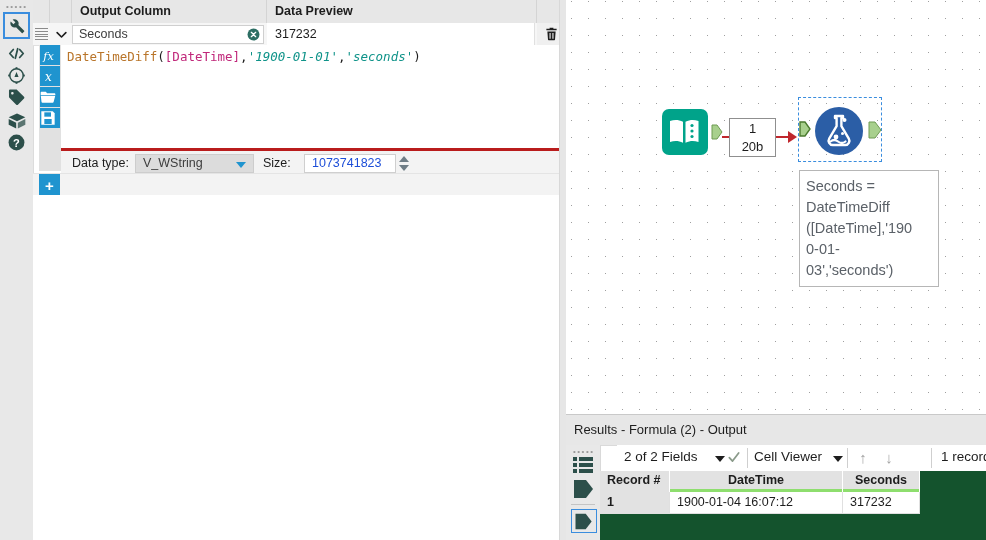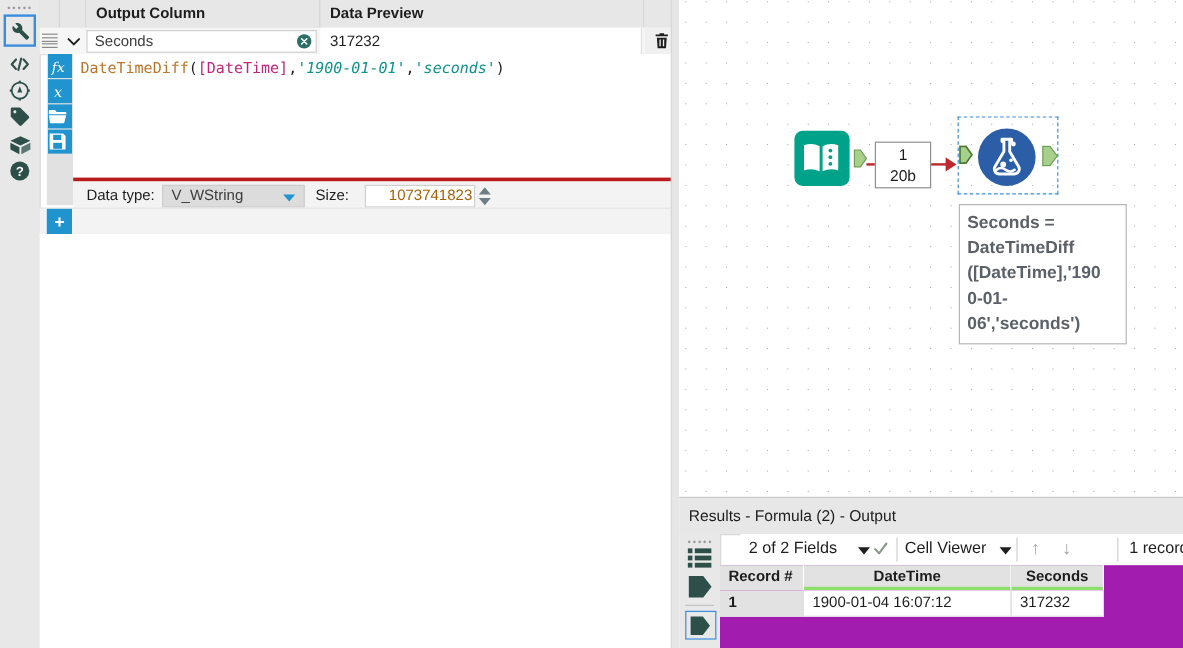--- a/index.html
+++ b/index.html
@@ -187,22 +187,22 @@
     font-size: 12.5px; color: #1d1d1d;
   }
   #size-box {
     position: absolute; left: 243px; top: 3px;
     width: 92px; height: 19px;
     background: #ffffff;
     border: 1px solid #cfcfcf;
     box-sizing: border-box;
   }
   #size-val {
-    position: absolute; left: 19px; top: 1px;
-    font-size: 12.5px; color: #a16207;
+    position: absolute; left: 7px; top: 1px;
+    font-size: 12.5px; color: #1d4ed8;
   }
   #size-spin {
     position: absolute; left: 335px; top: 3px;
     width: 16px; height: 19px;
     display: flex; flex-direction: column;
     align-items: center; justify-content: space-around;
   }
   .spin-up, .spin-dn { width:0; height:0; border-left:5px solid transparent; border-right:5px solid transparent; }
   .spin-up { border-bottom: 6px solid #6f7d86; }
   .spin-dn { border-top: 6px solid #6f7d86; }
@@ -295,21 +295,21 @@
     width: 14px; height: 18px;
   }
   #annotation {
     position: absolute; left: 233px; top: 170px;
     width: 140px; height: 117px;
     background: #ffffff;
     border: 1px solid #b6b6b6;
     box-sizing: border-box;
     padding: 5px 24px 0 6px;
     font-size: 14.5px;
-    font-weight: bold;
+    font-weight: normal;
     color: #5b6168;
     line-height: 21px;
     overflow: hidden;
   }
   #annotation div { white-space: nowrap; }
 
   
   #results-panel {
     position: absolute; left: 566px; top: 414px;
     width: 420px; height: 126px;
@@ -404,21 +404,21 @@
   #record-count {
     position: absolute; left: 324px; top: 4px;
     font-size: 13.5px; color: #1d1d1d;
     white-space: nowrap;
   }
 
   
   #results-table {
     position: absolute; left: 34px; top: 56px;
     width: 386px; height: 70px;
-    background: #a21caf;
+    background: #14532d;
   }
   .rt-head {
     position: absolute; top: 0; height: 21px;
     background: #e2e2e2;
     border-right: 1px solid #ffffff;
     box-sizing: border-box;
     font-weight: bold;
     font-size: 12.5px;
     line-height: 19px;
     color: #1d1d1d;
@@ -662,21 +662,21 @@
       <svg width="14" height="18" viewBox="0 0 14 18">
         <path d="M1 1h6l6 8-6 8H1z" fill="#a8d08d" stroke="#6f9b53" stroke-width="1"></path>
       </svg>
     </div>
 
     <div id="annotation">
       <div>Seconds =</div>
       <div>DateTimeDiff</div>
       <div>([DateTime],'190</div>
       <div>0-01-</div>
-      <div>06','seconds')</div>
+      <div>03','seconds')</div>
     </div>
   </div>
 
   <div id="results-panel">
 
     <div id="results-title-bar">
       <div id="results-title">Results - Formula (2) - Output</div>
     </div>
 
     <div id="results-rail">

